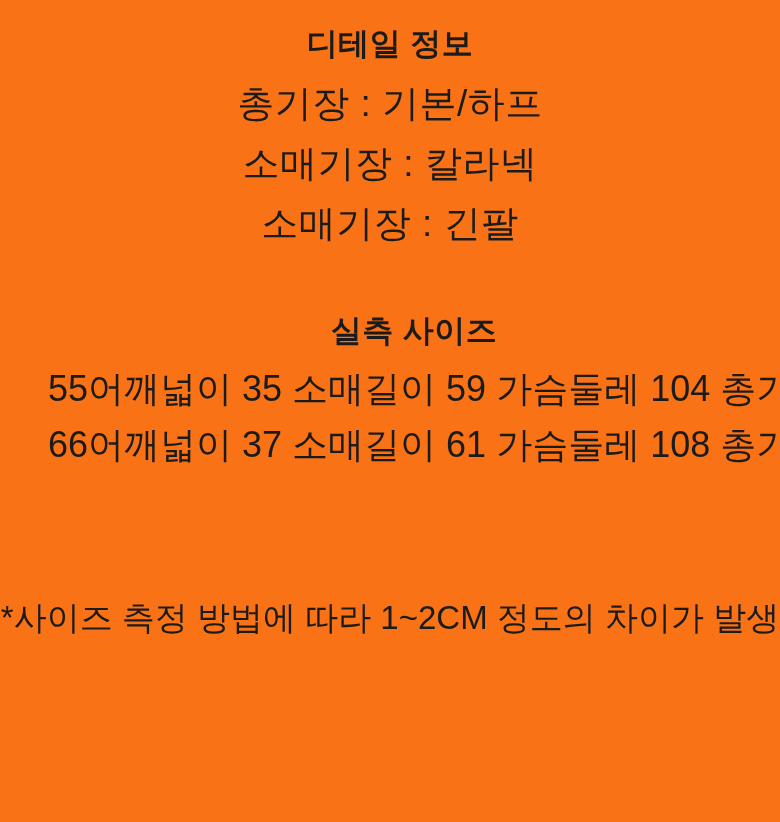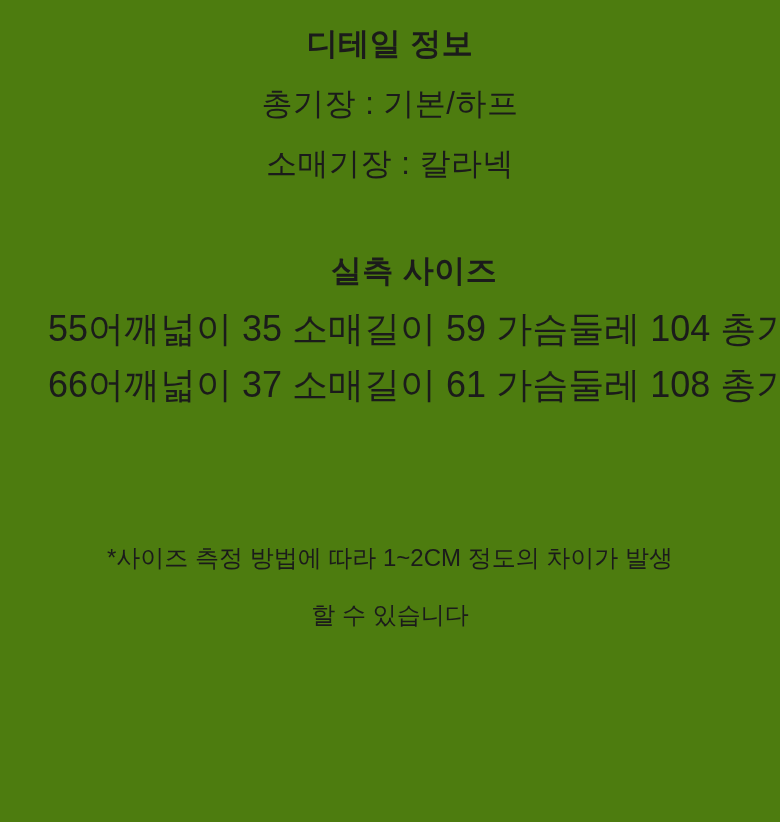--- a/index.html
+++ b/index.html
@@ -6,36 +6,36 @@
   html, body {
     width: 780px;
     height: 822px;
     background: #ffffff;
     overflow: hidden;
     font-family: "Liberation Sans", "DejaVu Sans", sans-serif;
   }
   .page {
     width: 780px;
     height: 822px;
-    background: #4d7c0f;
+    background: #f97316;
     color: #1b1b1b;
     text-align: center;
   }
   
   .detail-info {
     padding-top: 14px;
   }
   .detail-info .section-title {
     font-size: 31px;
     font-weight: 700;
     line-height: 60px;
     letter-spacing: 0.5px;
   }
   .detail-info .detail-row {
-    font-size: 31px;
+    font-size: 37px;
     font-weight: 400;
     line-height: 60px;
     letter-spacing: 0.5px;
   }
   
   .size-section {
     margin-top: 47px;
     margin-left: 48px;
   }
   .size-section .section-title {
@@ -49,41 +49,41 @@
     font-weight: 400;
     line-height: 56px;
     white-space: nowrap;
     letter-spacing: 0px;
   }
   
   .note-section {
     margin-top: 116px;
   }
   .note-section .note-line {
-    font-size: 24px;
+    font-size: 33px;
     font-weight: 400;
     line-height: 57px;
     white-space: nowrap;
   }
 </style>
 </head>
 <body>
 
 <div class="page">
 
   <section class="detail-info">
     <h2 class="section-title">디테일 정보</h2>
     <p class="detail-row">총기장 : 기본/하프</p>
     <p class="detail-row">소매기장 : 칼라넥</p>
+    <p class="detail-row">소매기장 : 긴팔</p>
   </section>
 
   <section class="size-section">
     <h2 class="section-title">실측 사이즈</h2>
     <p class="size-row">55어깨넓이 35 소매길이 59 가슴둘레 104 총기장 69</p>
     <p class="size-row">66어깨넓이 37 소매길이 61 가슴둘레 108 총기장 71</p>
   </section>
 
   <section class="note-section">
     <p class="note-line">*사이즈 측정 방법에 따라 1~2CM 정도의 차이가 발생</p>
-    <p class="note-line">할 수 있습니다</p>
   </section>
 
 </div>
 
 </body></html>

